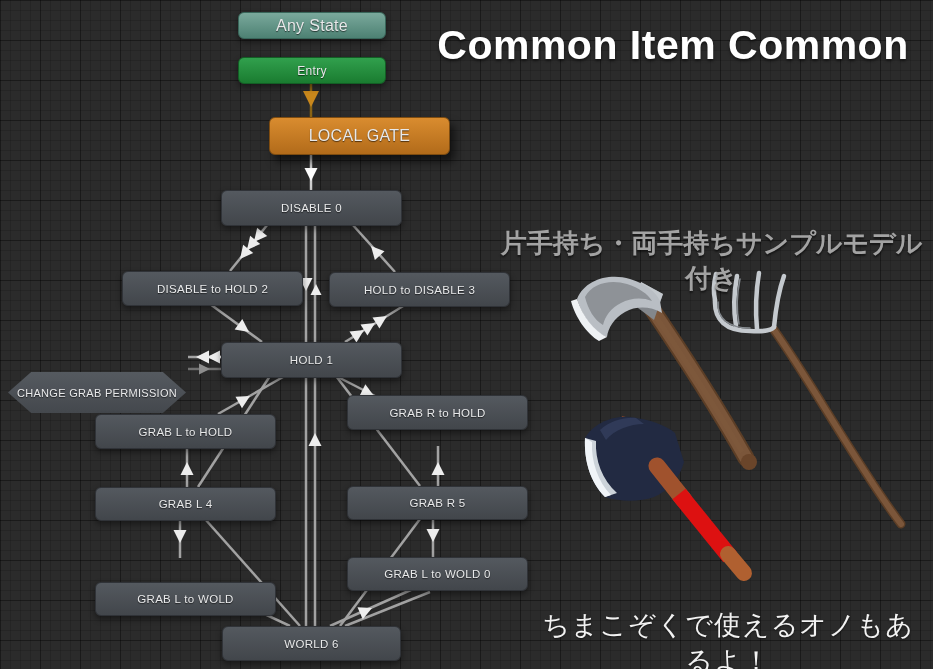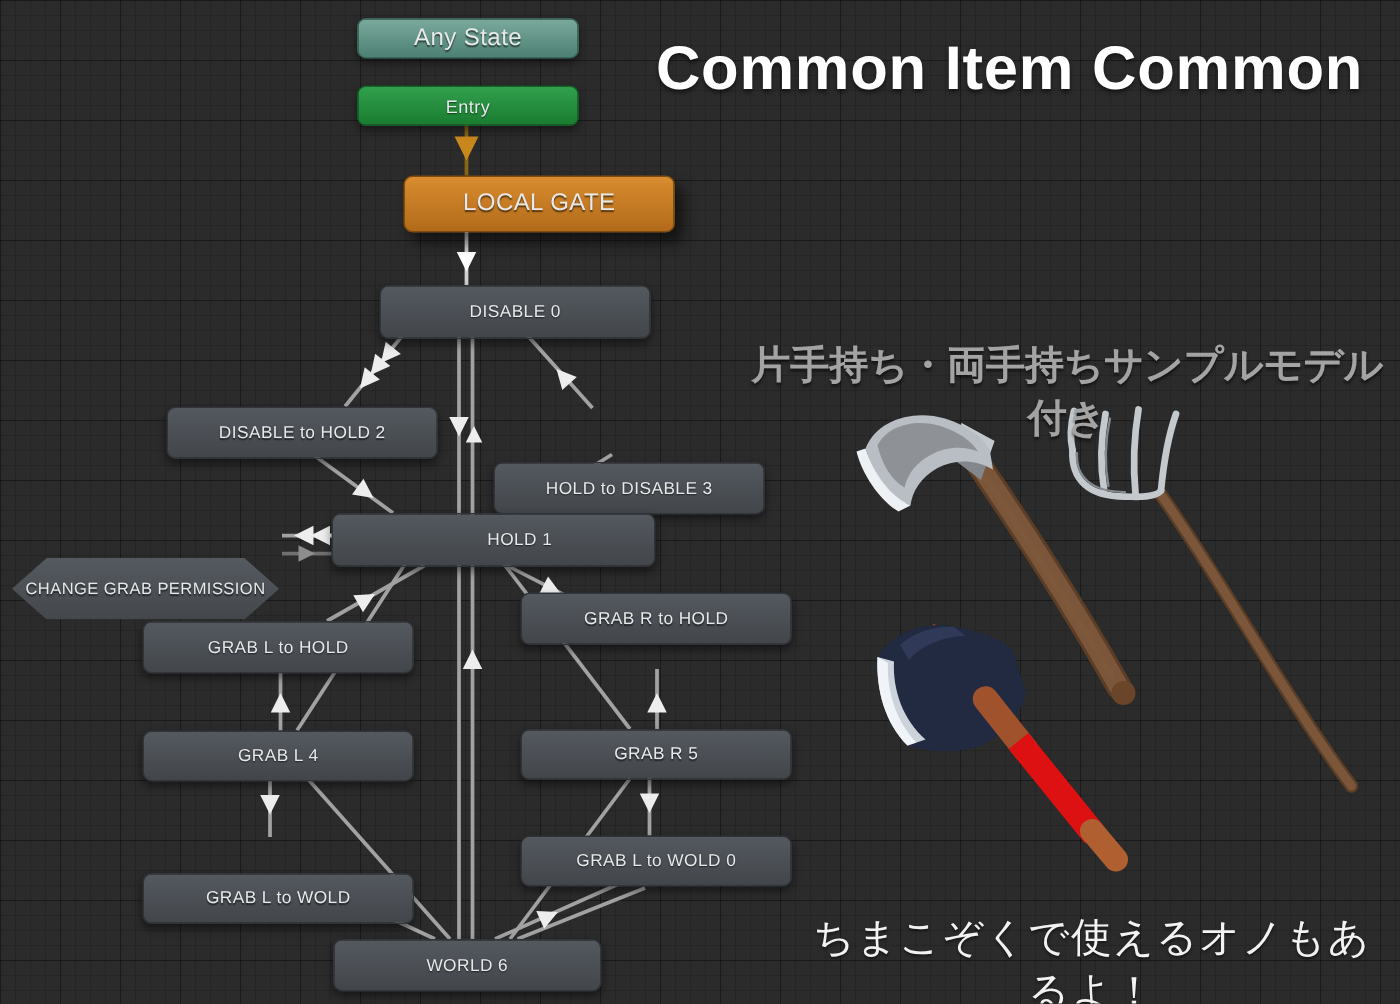--- a/index.html
+++ b/index.html
@@ -24,24 +24,24 @@
     text-shadow:0 1px 1px rgba(0,0,0,.6);
     white-space:nowrap;cursor:default;
   }
   .n-anystate{left:238px;top:12px;width:146px;height:25px;font-size:16px;
     background:linear-gradient(#7aa99c,#4d8173);border-color:#39665a;}
   .n-entry{left:238px;top:57px;width:146px;height:25px;font-size:12px;
     background:linear-gradient(#31a04d,#1a7c30);border-color:#135f25;}
   .n-localgate{left:221px;top:117px;width:179px;height:36px;font-size:16px;
     background:linear-gradient(#d98c2f,#b26b1a);border-color:#7e4c10;
     box-shadow:5px 7px 9px rgba(0,0,0,.55);margin-left:48px;}
-  .n-disable0{left:221px;top:190px;width:179px;height:34px;margin-left:32px;}
-  .n-d2h2{left:111px;top:271px;width:179px;height:33px;}
-  .n-h2d3{left:329px;top:272px;width:179px;height:33px;margin-top:36px;}
-  .n-hold1{left:221px;top:342px;width:179px;height:34px;padding-left:35px;}
+  .n-disable0{left:221px;top:190px;width:179px;height:34px;}
+  .n-d2h2{left:122px;top:271px;width:179px;height:33px;}
+  .n-h2d3{left:329px;top:272px;width:179px;height:33px;}
+  .n-hold1{left:221px;top:342px;width:179px;height:34px;}
   .n-cgp{left:8px;top:340px;width:178px;height:41px;border:none;border-radius:0;
     background:linear-gradient(#555a60,#44484d);
     clip-path:polygon(13% 0,87% 0,100% 50%,87% 100%,13% 100%,0 50%);
     box-shadow:none;font-size:11px;margin-top:32px;}
   .n-gl2h{left:95px;top:414px;width:179px;height:33px;}
   .n-gr2h{left:347px;top:395px;width:179px;height:33px;text-align:right;}
   .n-gl4{left:95px;top:487px;width:179px;height:32px;}
   .n-gr5{left:347px;top:486px;width:179px;height:32px;}
   .n-gl2w{left:95px;top:582px;width:179px;height:32px;}
   .n-gl2w0{left:347px;top:557px;width:179px;height:32px;}

